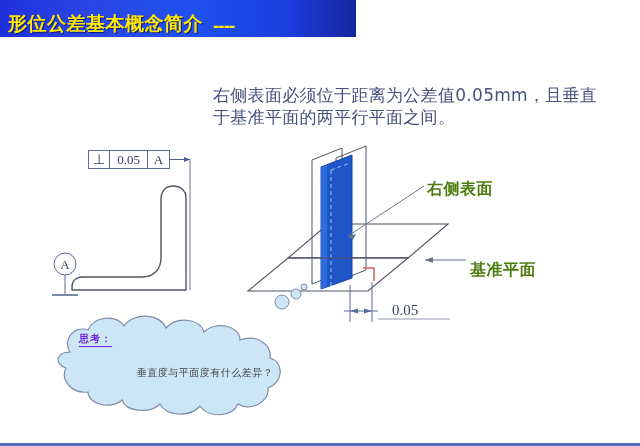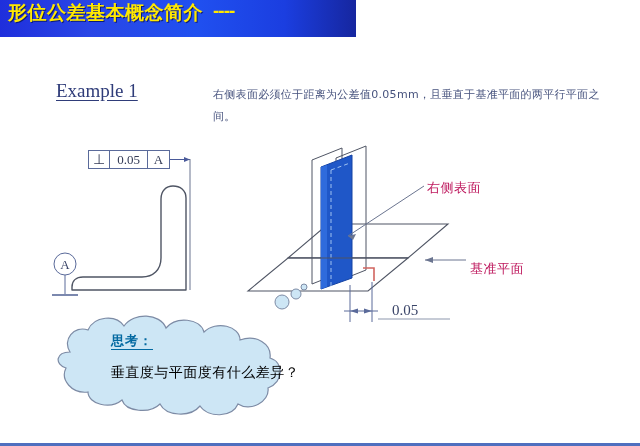--- a/index.html
+++ b/index.html
@@ -22,21 +22,21 @@
 
   
   #title-bar {
     position: absolute;
     left: 0;
     top: 0;
     width: 356px;
     height: 37px;
     background: linear-gradient(90deg, #1f2fdc 0%, #2a46e6 25%, #2050f0 55%, #1b3ee0 80%, #16269f 100%);
     display: flex;
-    align-items: flex-start;
+    align-items: flex-end;
     padding-left: 8px;
     box-sizing: border-box;
   }
   #title-text {
     color: #ffe800;
     font-size: 19px;
     font-weight: bold;
     letter-spacing: 0.5px;
     white-space: nowrap;
     text-shadow: 1px 1px 0 #0a1a7a;
@@ -61,21 +61,21 @@
     text-underline-offset: 3px;
   }
 
   
   #description {
     position: absolute;
     left: 213px;
     top: 84px;
     width: 400px;
     font-family: "DejaVu Sans", sans-serif;
-    font-size: 11px;
+    font-size: 17px;
     line-height: 22px;
     color: #46527d;
     letter-spacing: 0.3px;
   }
 
   
   #fcf {
     position: absolute;
     left: 88px;
     top: 150px;
@@ -120,75 +120,74 @@
     text-align: center;
     font-family: "Liberation Serif", serif;
     font-size: 13px;
     color: #3a4468;
   }
 
   
   .callout-label {
     position: absolute;
     font-family: "DejaVu Sans", sans-serif;
-    font-size: 13px;
-    color: #be185d;
+    font-size: 16px;
+    color: #4d7c0f;
     white-space: nowrap;
     letter-spacing: 0.5px;
+    font-weight: bold;
   }
   #label-right-surface { left: 427px; top: 179px; }
   #label-datum-plane  { left: 470px; top: 260px; }
 
   #dim-005 {
     position: absolute;
     left: 392px;
     top: 302px;
     font-family: "Liberation Serif", serif;
     font-size: 15px;
     color: #3a4468;
   }
 
   
   #cloud-think {
     position: absolute;
     left: 79px;
     top: 332px;
     font-family: "DejaVu Sans", sans-serif;
-    font-size: 13px;
-    font-weight: bold;
-    color: #0369a1;
+    font-size: 10px;
+    font-weight: bold;
+    color: #6d28d9;
     text-decoration: underline;
     text-underline-offset: 4px;
     letter-spacing: 1px;
-    margin-left: 32px;
   }
   #cloud-question {
     position: absolute;
     left: 100px;
     top: 362px;
     width: 210px;
     text-align: center;
-    font-family: Liberation Mono, monospace;
-    font-size: 14px;
+    font-family: Liberation Sans, sans-serif;
+    font-size: 10px;
     line-height: 22px;
-    color: #000000;
+    color: #404040;
     letter-spacing: 0.5px;
   }
 </style>
 </head>
 <body>
 
 <div id="slide">
 
   <div id="title-bar">
     <span id="title-text">形位公差基本概念简介</span>
     <span id="title-sep">----</span>
   </div>
 
-  <div id="example-label">Example 1</div>
 
   <div id="description">右侧表面必须位于距离为公差值0.05mm，且垂直于基准平面的两平行平面之间。</div>
 
   <div id="fcf">
     <div class="cell cell-sym">⊥</div>
     <div class="cell cell-tol">0.05</div>
     <div class="cell cell-dat">A</div>
   </div>
 
   <svg class="layer" viewBox="0 0 640 446">

